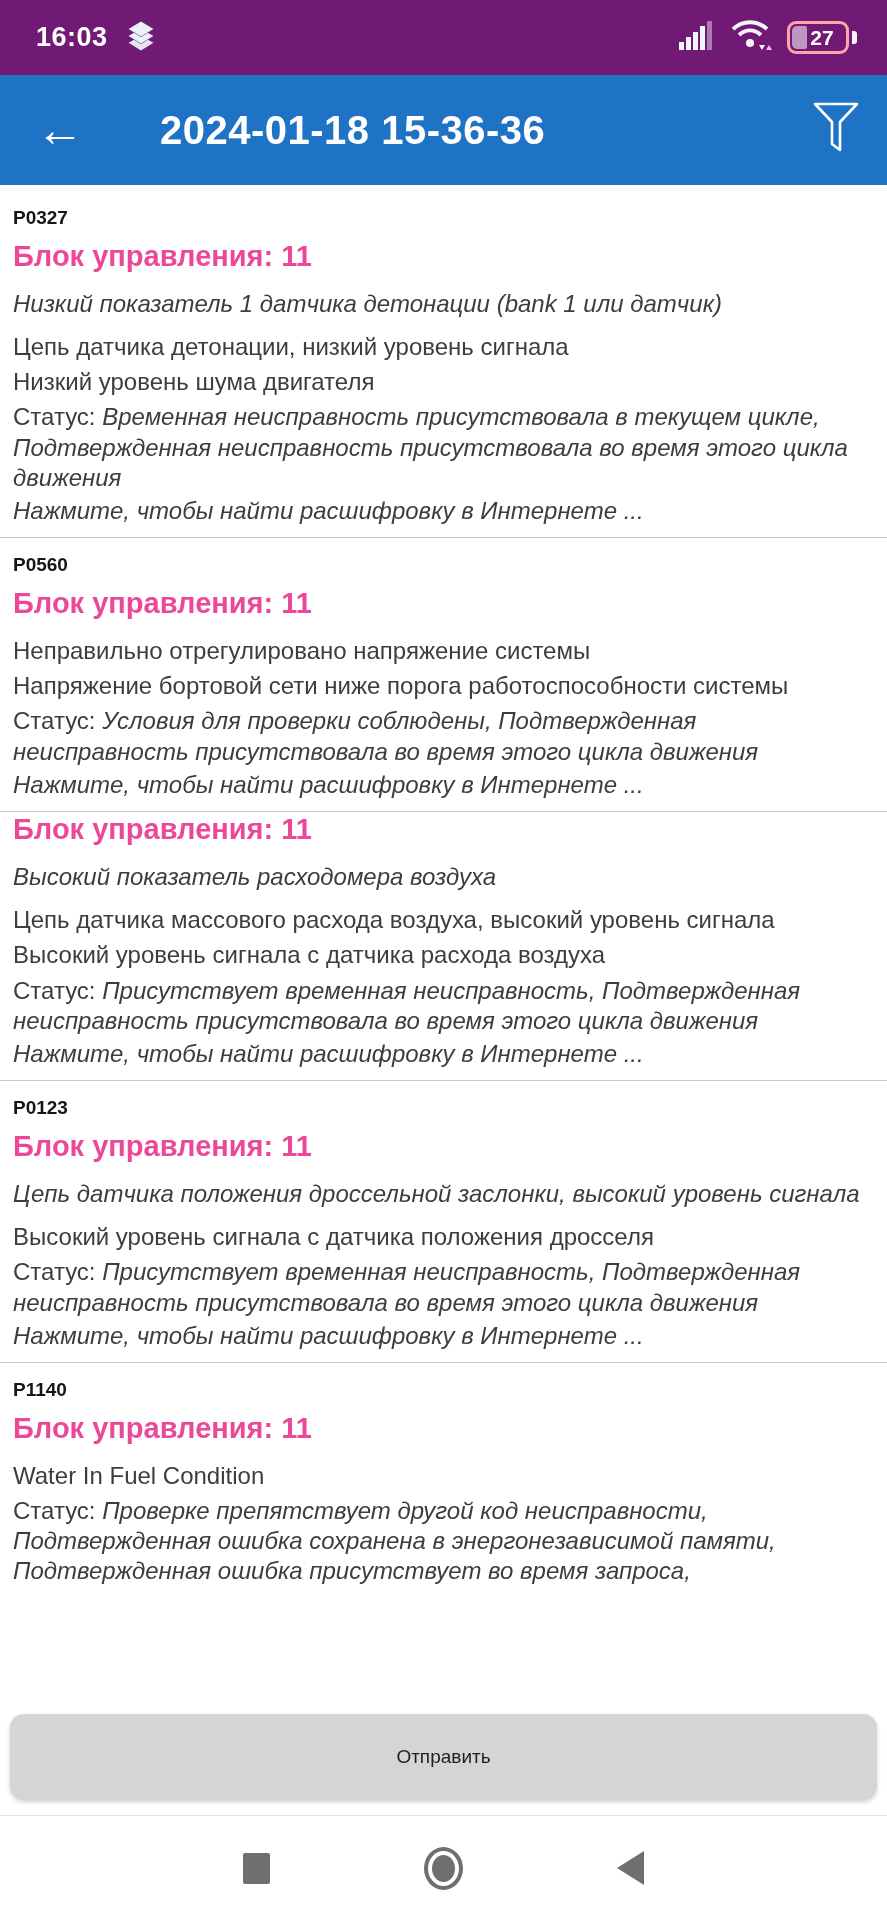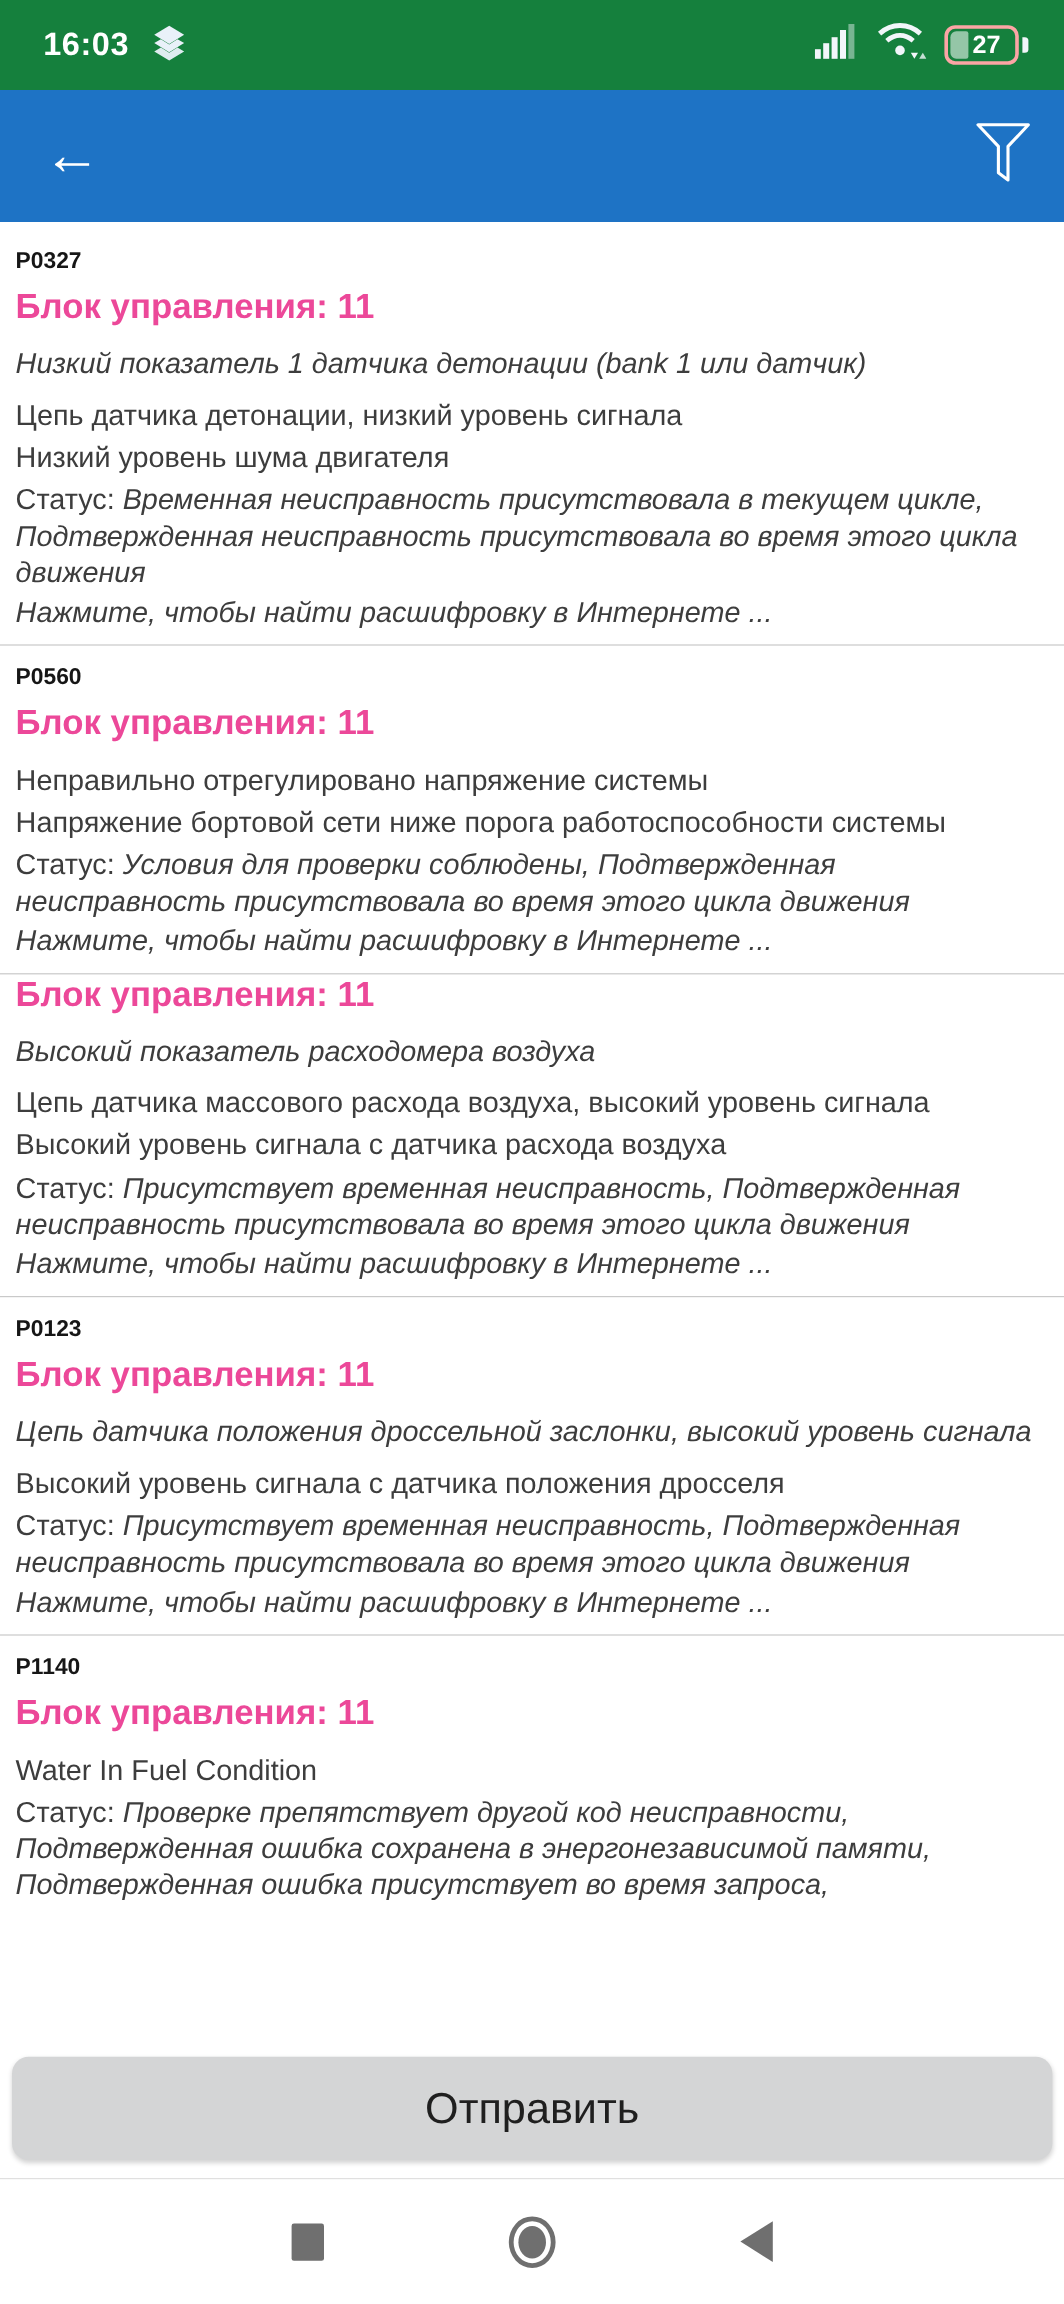--- a/index.html
+++ b/index.html
@@ -2,21 +2,21 @@
 <html><head>
 <meta charset="utf-8">
 <style>
   * { margin:0; padding:0; box-sizing:border-box; }
   html,body { background:#fff; }
   body { font-family:"Liberation Sans","DejaVu Sans",sans-serif; }
   .phone { position:relative; width:887px; height:1920px; background:#ffffff; overflow:hidden; margin:0 auto; }
 
   
   .statusbar { position:absolute; top:0; left:0; width:100%; height:75px;
-    background:#15803d; display:flex; align-items:center; padding:0 30px 0 36px; color:#fff; }
+    background:#701a75; display:flex; align-items:center; padding:0 30px 0 36px; color:#fff; }
   .sb-time { font-size:27px; font-weight:bold; letter-spacing:0.5px; }
   .sb-appicon { margin-left:16px; display:flex; align-items:center; }
   .sb-right { margin-left:auto; display:flex; align-items:center; gap:15px; }
   .battery { position:relative; width:62px; height:33px; border:3px solid #fca5a5; border-radius:9px;
     display:flex; align-items:center; justify-content:center; }
   .battery-fill { position:absolute; left:2px; top:2px; bottom:2px; width:15px; background:rgba(255,255,255,0.55); border-radius:5px 2px 2px 5px; }
   .battery-num { position:relative; font-size:21px; font-weight:bold; color:#fff; margin-left:8px; }
   .battery-cap { width:5px; height:13px; background:#f2f6fa; border-radius:0 3px 3px 0; margin-left:2px; }
 
   .appbar { position:absolute; top:75px; left:0; width:100%; height:110px;
@@ -34,21 +34,21 @@
   .desc1 { margin:0 0 13px;font-style:italic; }
   .desc  { margin:4px 0 5px; }
   .status { margin:2px 0 3px; }
   .status-text { font-style:italic; }
   .link { font-style:italic; margin:0 0 3px; }
   .divider { height:1px; background:#c9c9c9; margin:11px -13px 0; }
 
   
   .send-wrap { position:absolute; left:0; right:0; top:1714px; padding:0 10px; }
   .send-btn { width:100%; height:86px; background:#d4d5d6; border:none; border-radius:14px;
-    font-family:inherit; font-size:36px; color:#1f1f1f; cursor:pointer;
+    font-family:inherit; font-size:19px; color:#1f1f1f; cursor:pointer;
     box-shadow:0 2px 4px rgba(0,0,0,0.18); }
 
   
   .navbar { position:absolute; left:0; right:0; bottom:0; height:105px; background:#fff;
     border-top:1px solid #e0e0e0; display:flex; align-items:center; justify-content:center; gap:143px; }
   .nav-btn { background:none; border:none; cursor:pointer; width:44px; height:48px;
     display:flex; align-items:center; justify-content:center; }
   .ic-recents { width:27px; height:31px; background:#6f6f6f; border-radius:2px; }
   .ic-home { width:39px; height:43px; border:4px solid #6f6f6f; border-radius:50%;
     display:flex; align-items:center; justify-content:center; }
@@ -92,20 +92,21 @@
       <span class="battery">
         <span class="battery-fill"></span>
         <span class="battery-num">27</span>
       </span>
       <span class="battery-cap" style="margin-left:-12px;"></span>
     </span>
   </div>
 
   <div class="appbar">
     <button class="back-btn">←</button>
+    <div class="appbar-title">2024-01-18 15-36-36</div>
     <button class="filter-btn">
       <span>
         <svg width="50" height="58" viewBox="0 0 50 58" fill="none" stroke="#fff" stroke-width="2.6" stroke-linejoin="round">
           <path d="M4 4 H46 L29 22 V50 L21 44 V22 Z"></path>
         </svg>
       </span>
     </button>
   </div>
 
   <div class="content">

